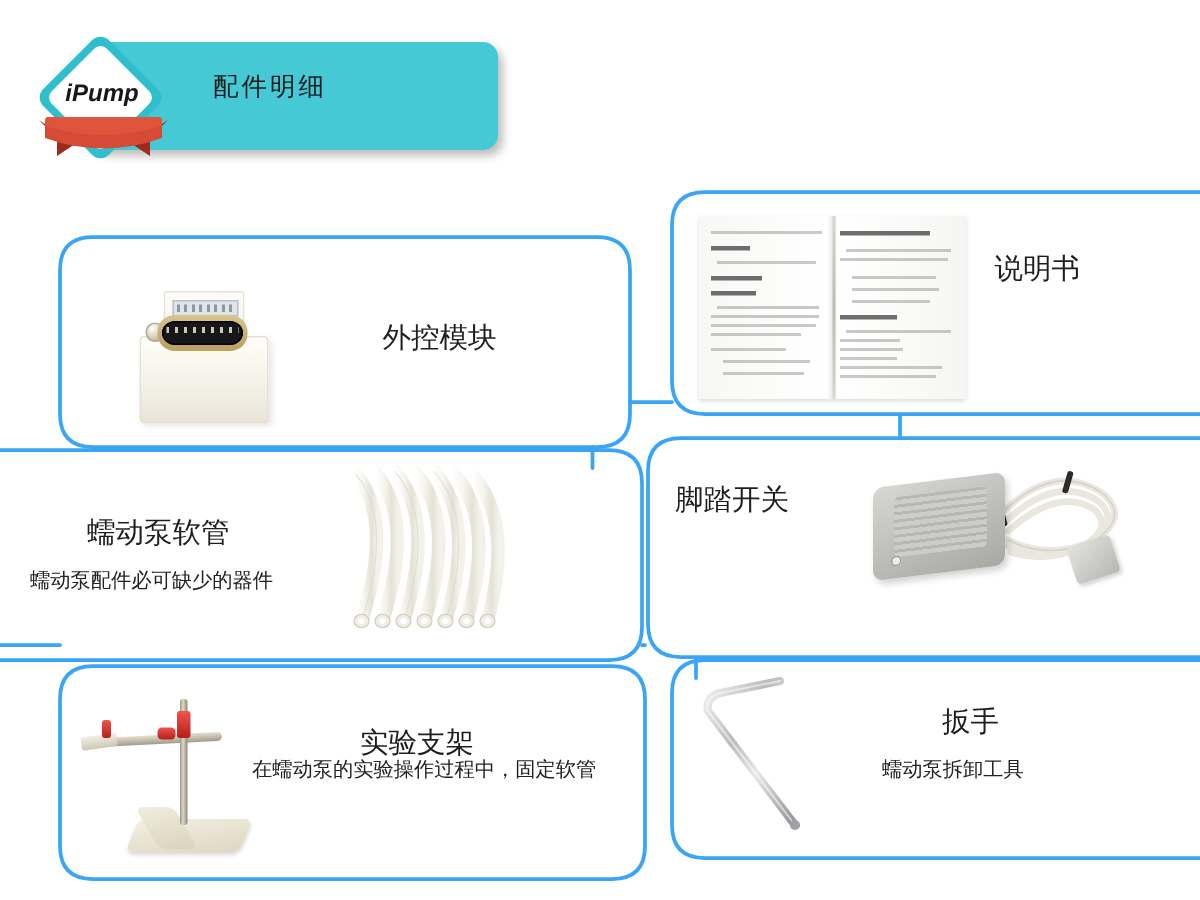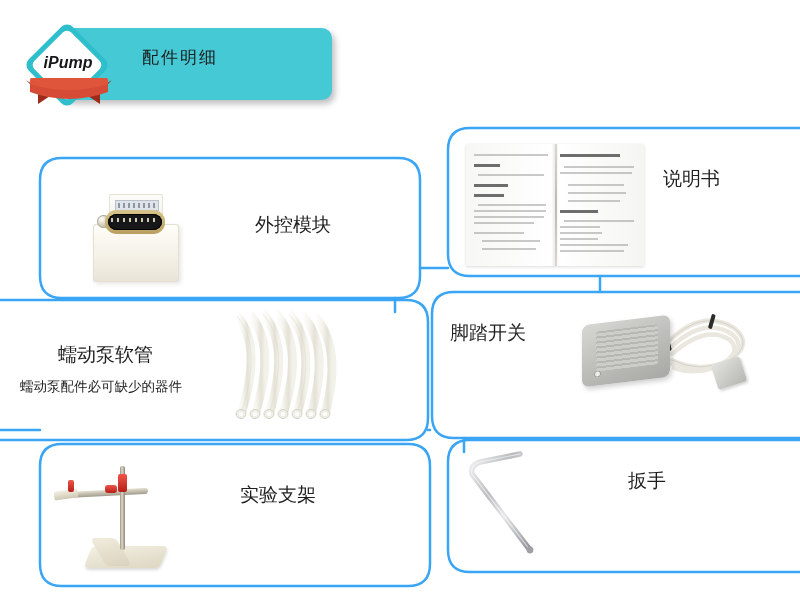--- a/index.html
+++ b/index.html
@@ -444,30 +444,32 @@
     <div class="st-base"></div>
     <div class="st-base2"></div>
     <div class="st-arm"></div>
     <div class="st-rod"></div>
     <div class="st-clamp"></div>
     <div class="st-knob k1"></div>
     <div class="st-knob k2"></div>
     <div class="st-knob k3"></div>
   </div>
   <div class="card-title" id="c5-title">实验支架</div>
+  <div class="card-sub" id="c5-sub">在蠕动泵的实验操作过程中，固定软管</div>
 </div>
 
 <div class="card" id="card6">
   <svg class="thumb" id="thumb-wrench" viewBox="0 0 130 118" xmlns="http://www.w3.org/2000/svg">
     <defs>
       <linearGradient id="steel" x1="0" y1="0" x2="1" y2="1">
         <stop offset="0%" stop-color="#f2f3f4"></stop>
         <stop offset="35%" stop-color="#b9bbbe"></stop>
         <stop offset="60%" stop-color="#e7e8ea"></stop>
         <stop offset="100%" stop-color="#8e9094"></stop>
       </linearGradient>
     </defs>
     <path d="M 62 10 L 22 18 Q 12 21 14 30 L 72 106" fill="none" stroke="url(#steel)" stroke-width="5.5" stroke-linecap="round" stroke-linejoin="round"></path>
     <path d="M 62 10 L 22 18 Q 12 21 14 30 L 72 106" fill="none" stroke="#ffffff" stroke-width="1.2" stroke-linecap="round" opacity="0.55"></path>
     <circle cx="72" cy="106" r="3.4" fill="#9fa1a5"></circle>
   </svg>
   <div class="card-title" id="c6-title">扳手</div>
+  <div class="card-sub" id="c6-sub">蠕动泵拆卸工具</div>
 </div>
 
 </body></html>

